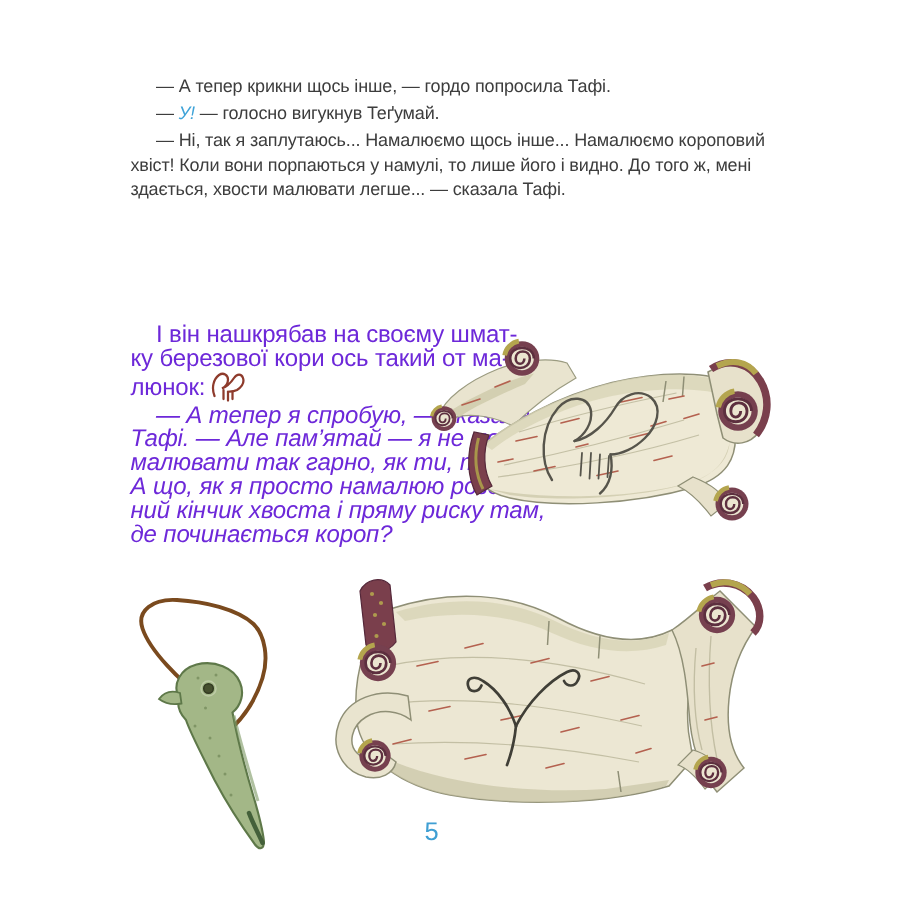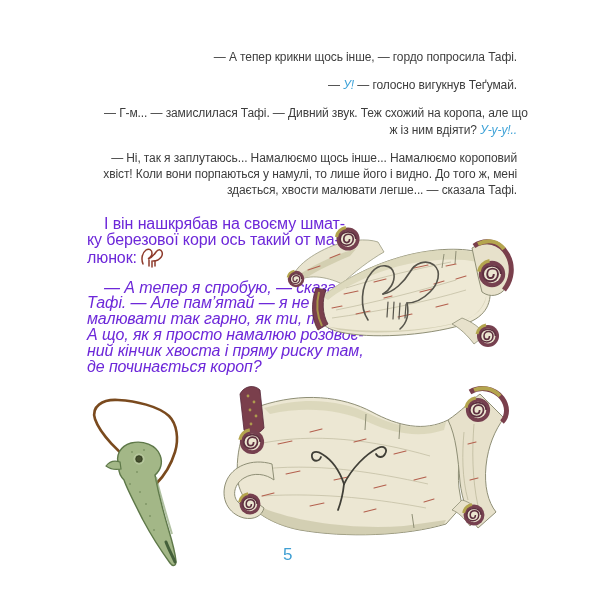--- a/index.html
+++ b/index.html
@@ -2,49 +2,47 @@
 <html><head>
 <meta charset="utf-8">
 <style>
   html,body { margin:0; padding:0; background:#ffffff; }
   .page {
     position:relative; width:600px; height:600px; background:#ffffff;
     font-family:"Liberation Sans", sans-serif; overflow:hidden;
   }
   .textblock {
     position:absolute; left:87px; top:49px; width:430px;
-    color:#3d3d3d; font-size:12px; line-height:16.2px; letter-spacing:-0.1px;text-align:right;
+    color:#3d3d3d; font-size:12px; line-height:16.2px; letter-spacing:-0.1px;
   }
   .textblock-narrow {
     position:absolute; left:87px; top:216px; width:218px;
     color:#6d28d9; font-size:16px; line-height:15.8px; letter-spacing:-0.1px;
   }
   .para { margin:0; white-space:pre; text-indent:17px; }
-  .para + .para { margin-top:12px; }
+  .para + .para { margin-top:2px; }
   .mt2 { margin-top:2px; }
   .mt3 { margin-top:3px;font-style:italic; }
   .run-blue { color:#3fa3d8; font-style:italic; }
   .inline-glyph { vertical-align:-5px; margin-left:3px; }
   .inline-glyph-2 { vertical-align:-12px; margin-left:4px; }
   .illus { position:absolute; }
   .folio {
     position:absolute; left:276px; top:545px; width:24px; text-align:center;
     color:#3f9fd3; font-size:17px; letter-spacing:0.5px;
   }
 </style>
 </head>
 <body>
 
 <div class="page">
 
   <div class="textblock">
     <p class="para"><span><span>— А тепер крикни щось інше, — гордо попросила Тафі.</span></span></p>
     <p class="para"><span><span>— </span><span class="run-blue">У!</span><span> — голосно вигукнув Теґумай.</span></span></p>
-    <p class="para"><span><span>— Г-м... — замислилася Тафі. — Дивний звук. Теж схожий на коропа, але що
-ж із ним вдіяти? </span><span class="run-blue">У-у-у!..</span></span></p>
     <p class="para"><span><span>— Ні, так я заплутаюсь... Намалюємо щось інше... Намалюємо короповий
 хвіст! Коли вони порпаються у намулі, то лише його і видно. До того ж, мені
 здається, хвости малювати легше... — сказала Тафі.</span></span></p>
   </div>
 
   <div class="textblock-narrow">
     <p class="para"><span><span>І він нашкрябав на своєму шмат-
 ку березової кори ось такий от ма-
 люнок:</span></span><svg class="inline-glyph" width="24" height="20" viewBox="0 0 24 20">
         <g fill="none" stroke="#8e3b2c" stroke-width="1.5" stroke-linecap="round">

